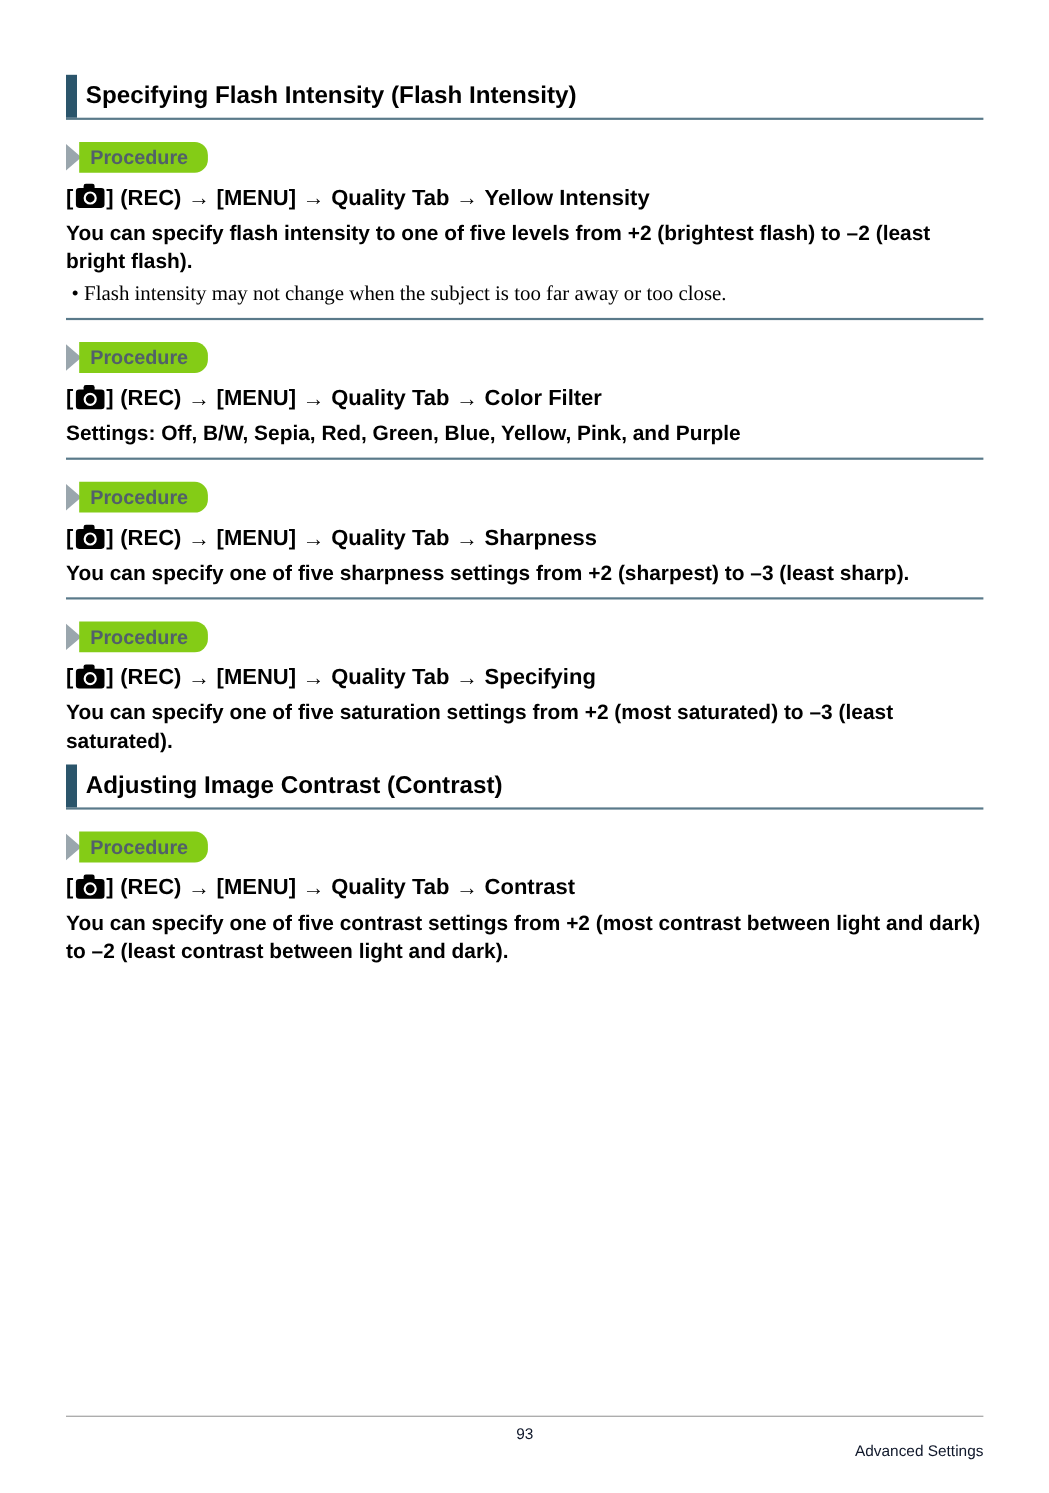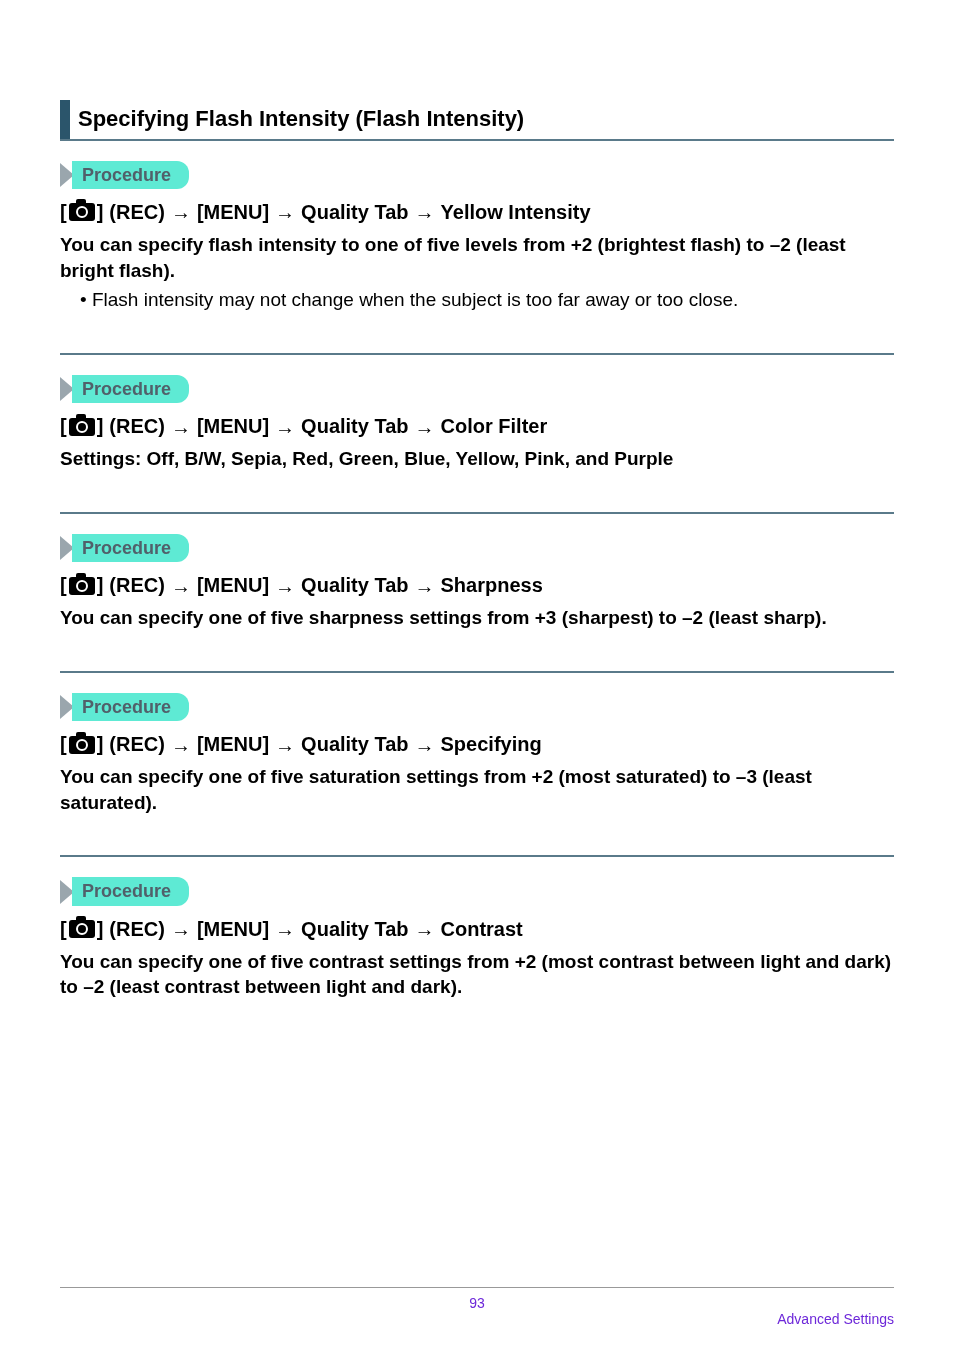--- a/index.html
+++ b/index.html
@@ -10,21 +10,21 @@
     background: #fff;
     padding: 60px 60px 30px 60px;
     position: relative;
     font-size: 19px;
     line-height: 1.35;
   }
   .section-title {
     display: flex;
     align-items: stretch;
     border-bottom: 2px solid #5a7a8a;
-    margin-top: 40px;
+    margin-top: 8px;
     margin-bottom: 10px;
   }
   .section-title .bar {
     width: 10px;
     background: #2b556b;
     margin-right: 8px;
   }
   .section-title .text {
     font-weight: bold;
     font-size: 22px;
@@ -36,21 +36,21 @@
     margin: 10px 0 6px 0;
   }
   .proc .wedge {
     width: 0; height: 0;
     border-top: 12px solid transparent;
     border-bottom: 12px solid transparent;
     border-left: 14px solid #9aa6ad;
     margin-right: -2px;
   }
   .proc .label {
-    background: #5eead4;
+    background: #84cc16;
     color: #51606a;
     font-weight: bold;
     font-size: 18px;
     padding: 2px 18px 2px 10px;
     border-top-right-radius: 12px;
     border-bottom-right-radius: 12px;
   }
   .path {
     font-weight: bold;
     font-size: 20px;
@@ -92,29 +92,29 @@
     border: 2px solid #fff;
     border-radius: 50%;
   }
   .arrow {
     display: inline-block;
     font-weight: bold;
     font-size: 20px;
     line-height: 1;
   }
   .body-text { margin: 4px 0; font-weight: bold; }
-  .bullet { margin: 4px 0 4px 20px; }
+  .bullet { margin: 4px 0 4px 5px; font-family: Liberation Serif, serif; }
   .footer {
     position: absolute;
     bottom: 28px;
     left: 60px; right: 60px;
     border-top: 1px solid #999;
     padding-top: 6px;
     font-size: 14px;
-    color: #6d28d9;
+    color: #0f172a;
   }
   .footer .pageno {
     position: absolute;
     left: 50%;
     transform: translateX(-50%);
     top: 6px;
   }
   .footer .right {
     float: right;
     margin-top: 16px;
@@ -190,21 +190,21 @@
     <span>]</span>
   </span>
   <span>(REC)</span>
   <span class="arrow">→</span>
   <span>[MENU]</span>
   <span class="arrow">→</span>
   <span>Quality Tab</span>
   <span class="arrow">→</span>
   <span>Sharpness</span>
 </div>
-<p class="body-text">You can specify one of five sharpness settings from +3 (sharpest) to –2 (least sharp).</p>
+<p class="body-text">You can specify one of five sharpness settings from +2 (sharpest) to –3 (least sharp).</p>
 
 
 <div class="section-title">
   <div class="bar"></div>
 </div>
 <div class="proc">
   <div class="wedge"></div>
   <div class="label">Procedure</div>
 </div>
 <div class="path">
@@ -219,20 +219,21 @@
   <span class="arrow">→</span>
   <span>Quality Tab</span>
   <span class="arrow">→</span>
   <span>Specifying</span>
 </div>
 <p class="body-text">You can specify one of five saturation settings from +2 (most saturated) to –3 (least saturated).</p>
 
 
 <div class="section-title">
   <div class="bar"></div>
+  <div class="text">Adjusting Image Contrast (Contrast)</div>
 </div>
 <div class="proc">
   <div class="wedge"></div>
   <div class="label">Procedure</div>
 </div>
 <div class="path">
   <span class="rec-icon">
     <span>[</span>
     <span class="camera"></span>
     <span>]</span>

